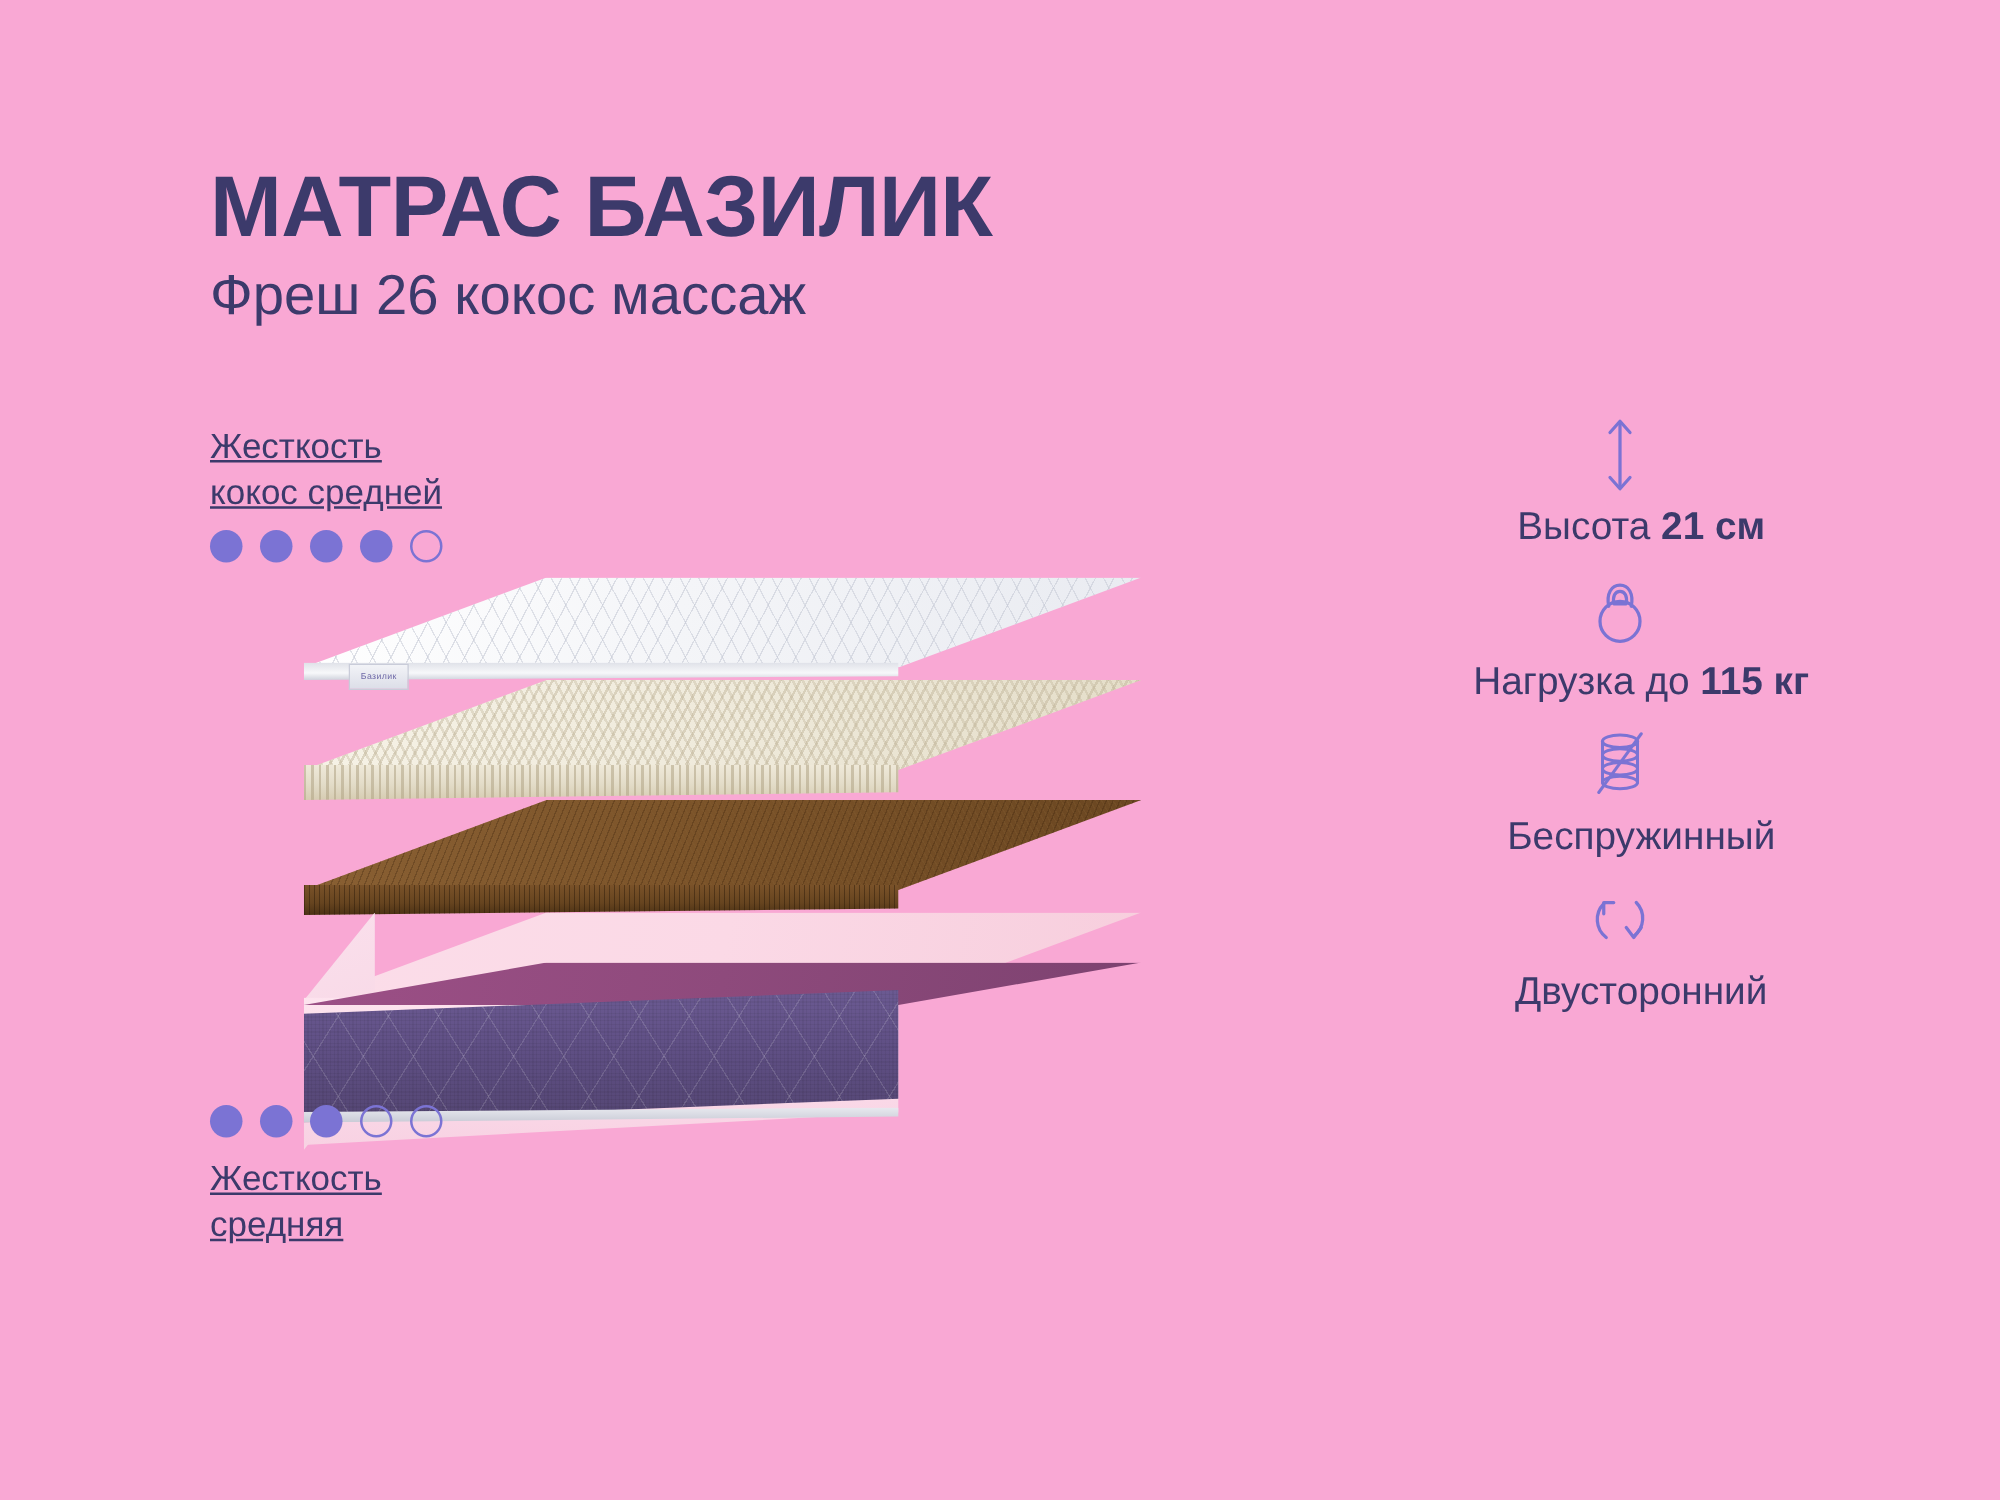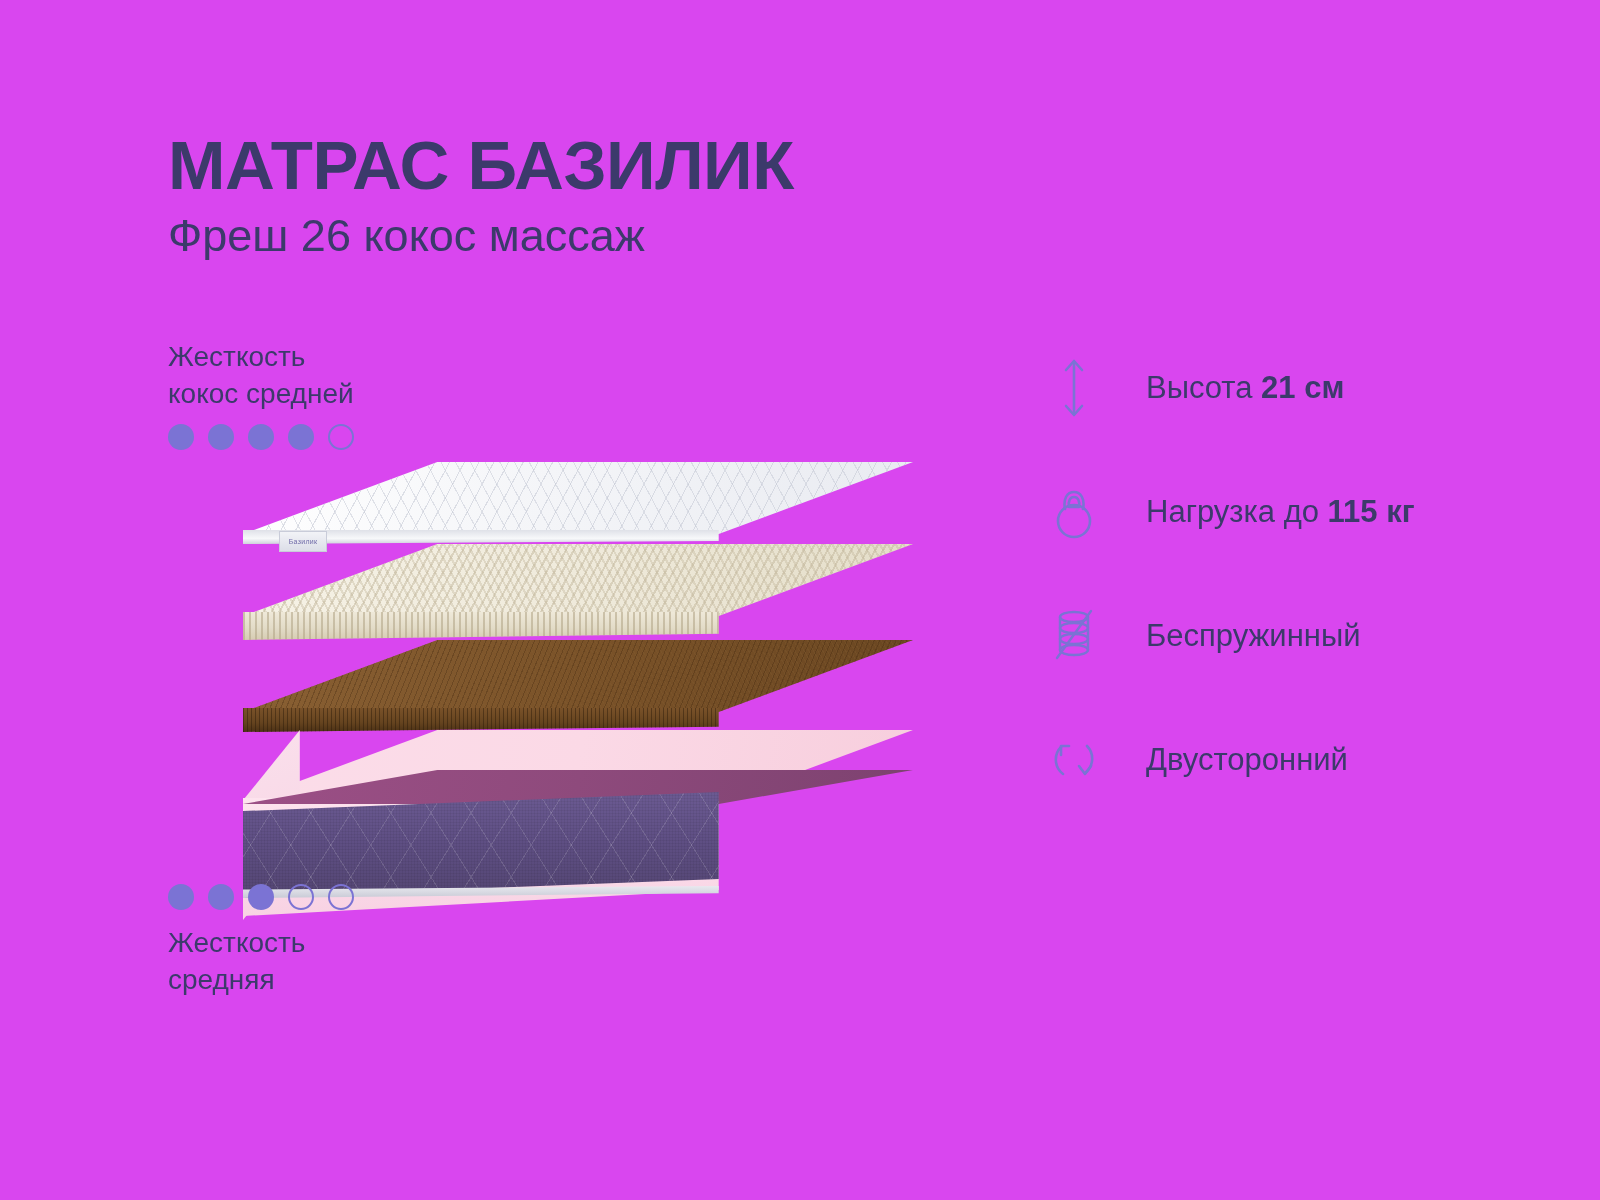--- a/index.html
+++ b/index.html
@@ -12,21 +12,21 @@
     height: 1200px;
     overflow: hidden;
     font-family: "Liberation Sans", sans-serif;
     color: #3c3a6b;
     position: relative;
   }
 
   .page {
     position: absolute;
     inset: 0;
-    background: #d946ef;
+    background: #f9a8d4;
   }
 
   
   .title-block {
     position: absolute;
     left: 168px;
     top: 128px;
     width: 900px;
   }
   .title-main {
@@ -45,20 +45,21 @@
     font-weight: 500;
     color: #3c3a6b;
     white-space: nowrap;
   }
 
   
   .firmness {
     position: absolute;
     left: 168px;
     width: 420px;
+    text-decoration: underline;
   }
   .firmness-top { top: 338px; }
   .firmness-bottom { top: 884px; }
 
   .firmness-label {
     font-size: 28px;
     line-height: 37px;
     font-weight: 500;
     color: #3c3a6b;
     max-width: 300px;
@@ -88,20 +89,21 @@
     position: absolute;
     left: 1036px;
     top: 326px;
     width: 520px;
   }
   .feature-row {
     display: flex;
     align-items: center;
     height: 124px;
     gap: 0px;
+    flex-direction: column;
   }
   .feature-icon {
     width: 76px;
     min-width: 76px;
     height: 76px;
     display: flex;
     align-items: center;
     justify-content: center;
     color: #7b73d4;
   }

